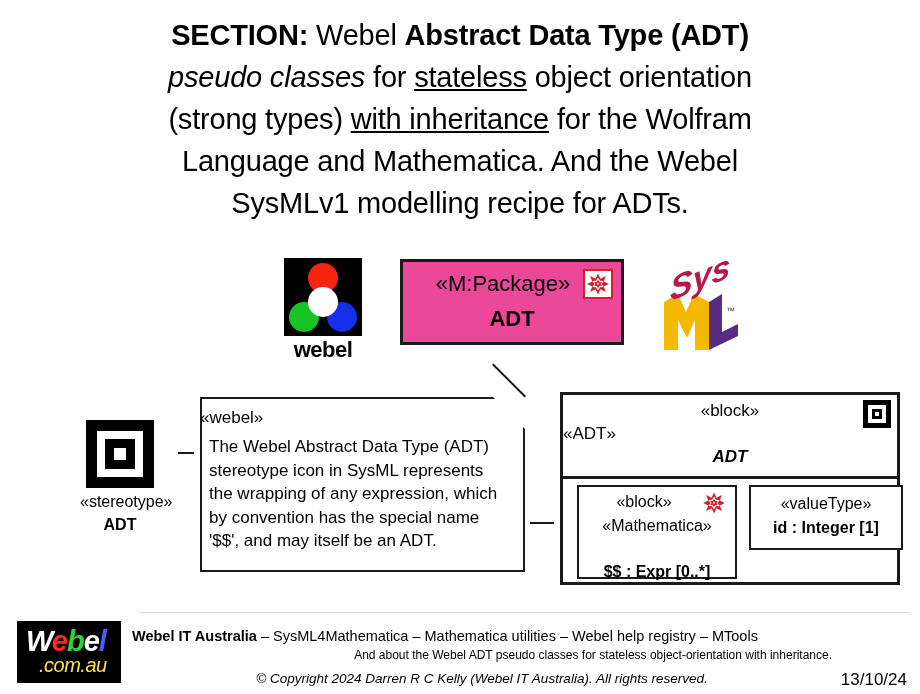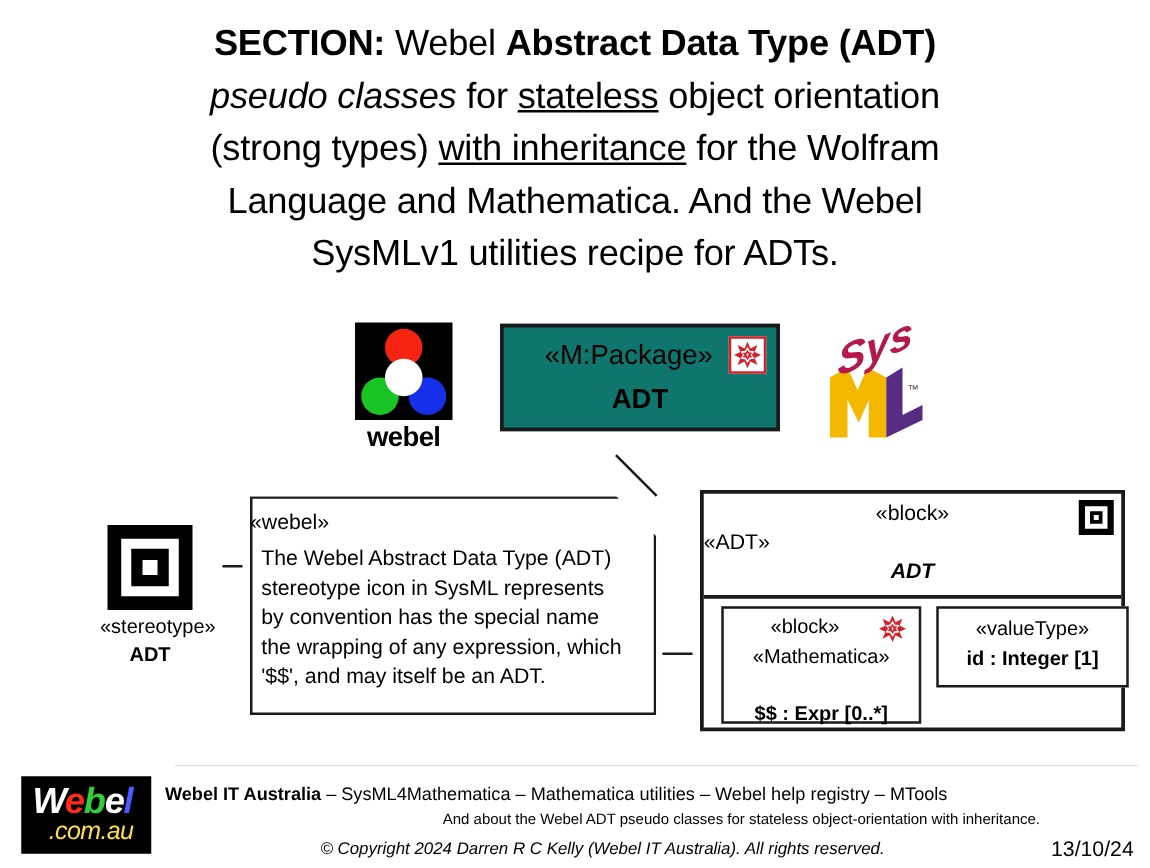--- a/index.html
+++ b/index.html
@@ -53,21 +53,21 @@
     letter-spacing: -0.5px;
     margin-top: 1px;
   }
 
   
   .mpkg-box {
     position: absolute;
     left: 400px; top: 1px;
     width: 224px; height: 86px;
     border: 3px solid #1a1a1a;
-    background: #0f766e;
+    background: #ec4899;
     box-sizing: border-box;
   }
   .mpkg-stereo {
     position: absolute;
     left: 0; top: 9px; width: 100%;
     text-align: center;
     font-size: 22px;
     padding-right: 18px;
     box-sizing: border-box;
   }
@@ -271,21 +271,21 @@
   <div>
     <span class="i">pseudo classes</span><span> for </span><span class="u">stateless</span><span> object orientation</span>
   </div>
   <div>
     <span>(strong types) </span><span class="u">with inheritance</span><span> for the Wolfram</span>
   </div>
   <div>
     <span>Language and Mathematica. And the Webel</span>
   </div>
   <div>
-    <span>SysMLv1 utilities recipe for ADTs.</span>
+    <span>SysMLv1 modelling recipe for ADTs.</span>
   </div>
 </div>
 
 <div class="logo-row">
 
   <div class="webel-logo">
     <div class="webel-sq">
       <div class="dot dot-red"></div>
       <div class="dot dot-green"></div>
       <div class="dot dot-blue"></div>
@@ -351,22 +351,22 @@
 
   <div class="dash-seg" style="left:178px; top:62px; width:16px;"></div>
 
   <div class="note-box">
     <div class="note-body"></div>
     <div class="note-fold-line"></div>
     <div class="note-stereo">«webel»</div>
     <div class="note-text">
       <div>The Webel Abstract Data Type (ADT)</div>
       <div>stereotype icon in SysML represents</div>
+      <div>the wrapping of any expression, which</div>
       <div>by convention has the special name</div>
-      <div>the wrapping of any expression, which</div>
       <div>'$$', and may itself be an ADT.</div>
     </div>
   </div>
 
   <div class="dash-seg" style="left:530px; top:132px; width:24px;"></div>
 
   <div class="adt-block">
     <div class="adt-head">
       <div class="l1">«block»</div>
       <div class="l2">«ADT»</div>

